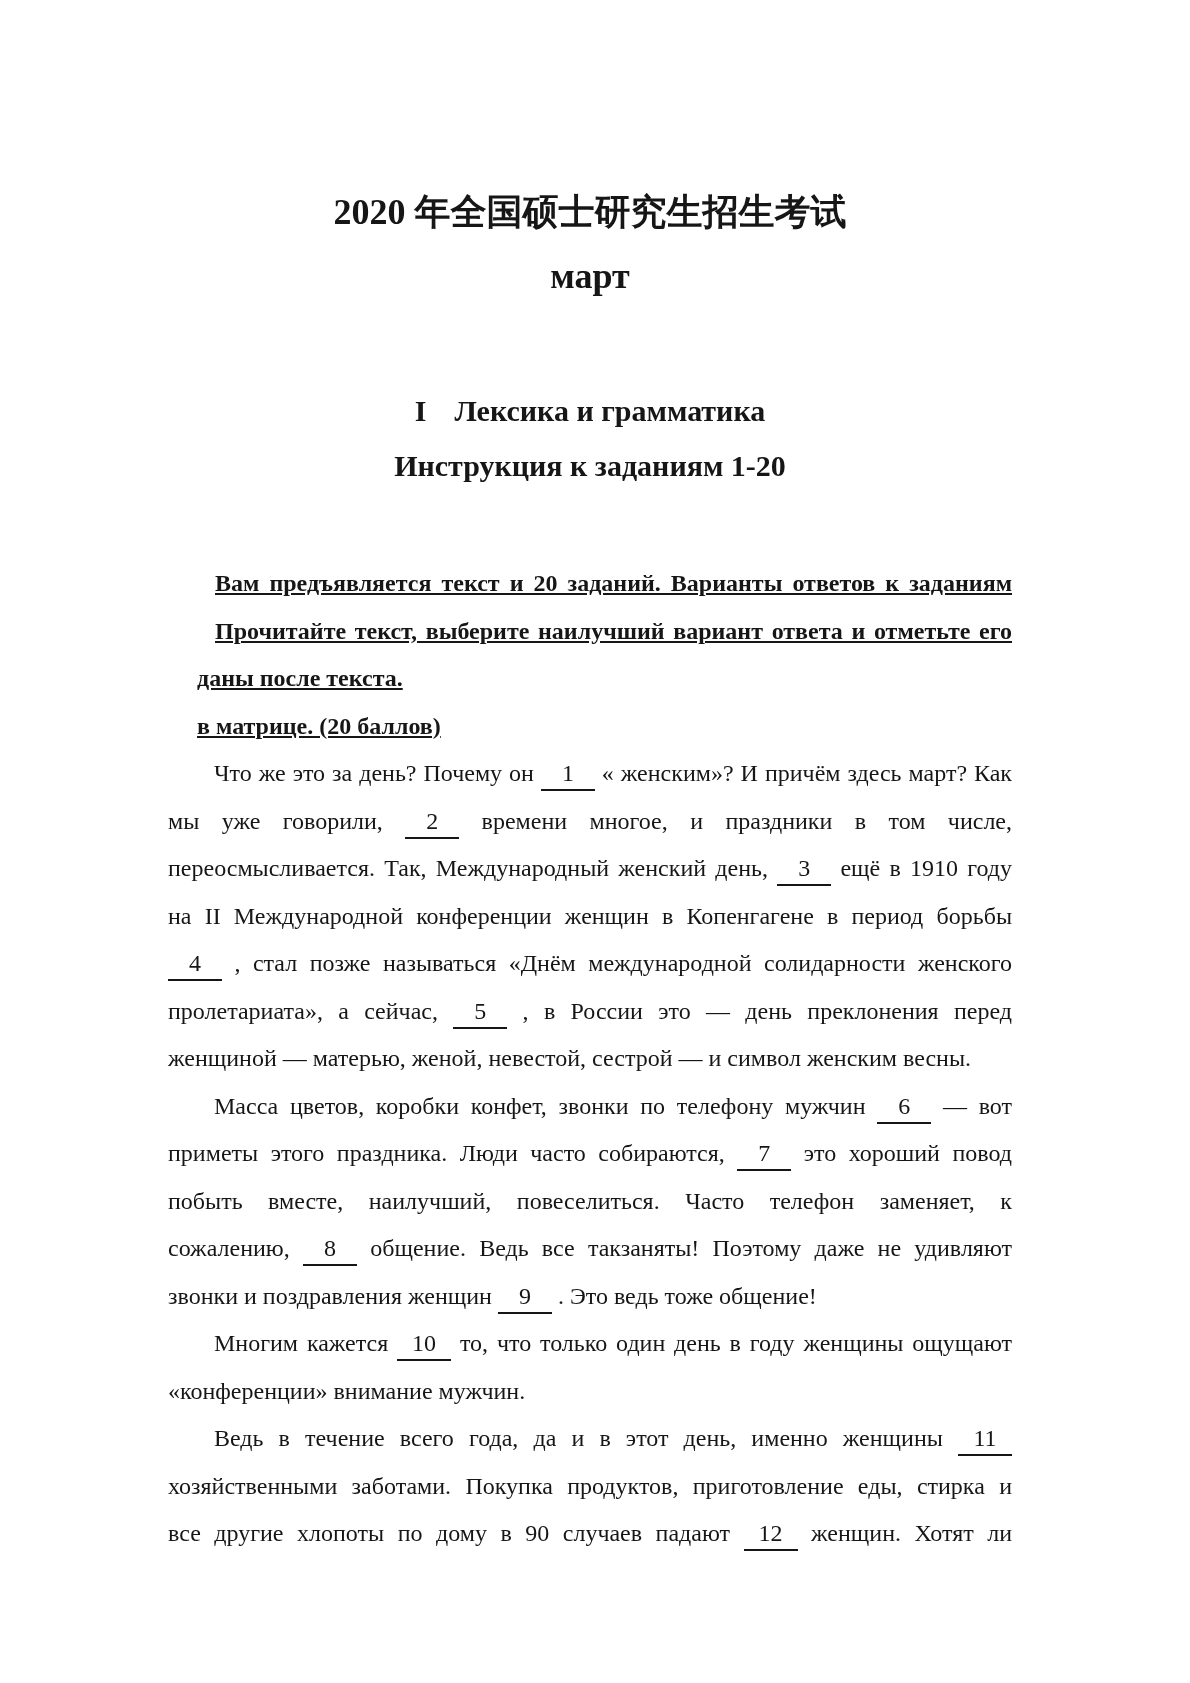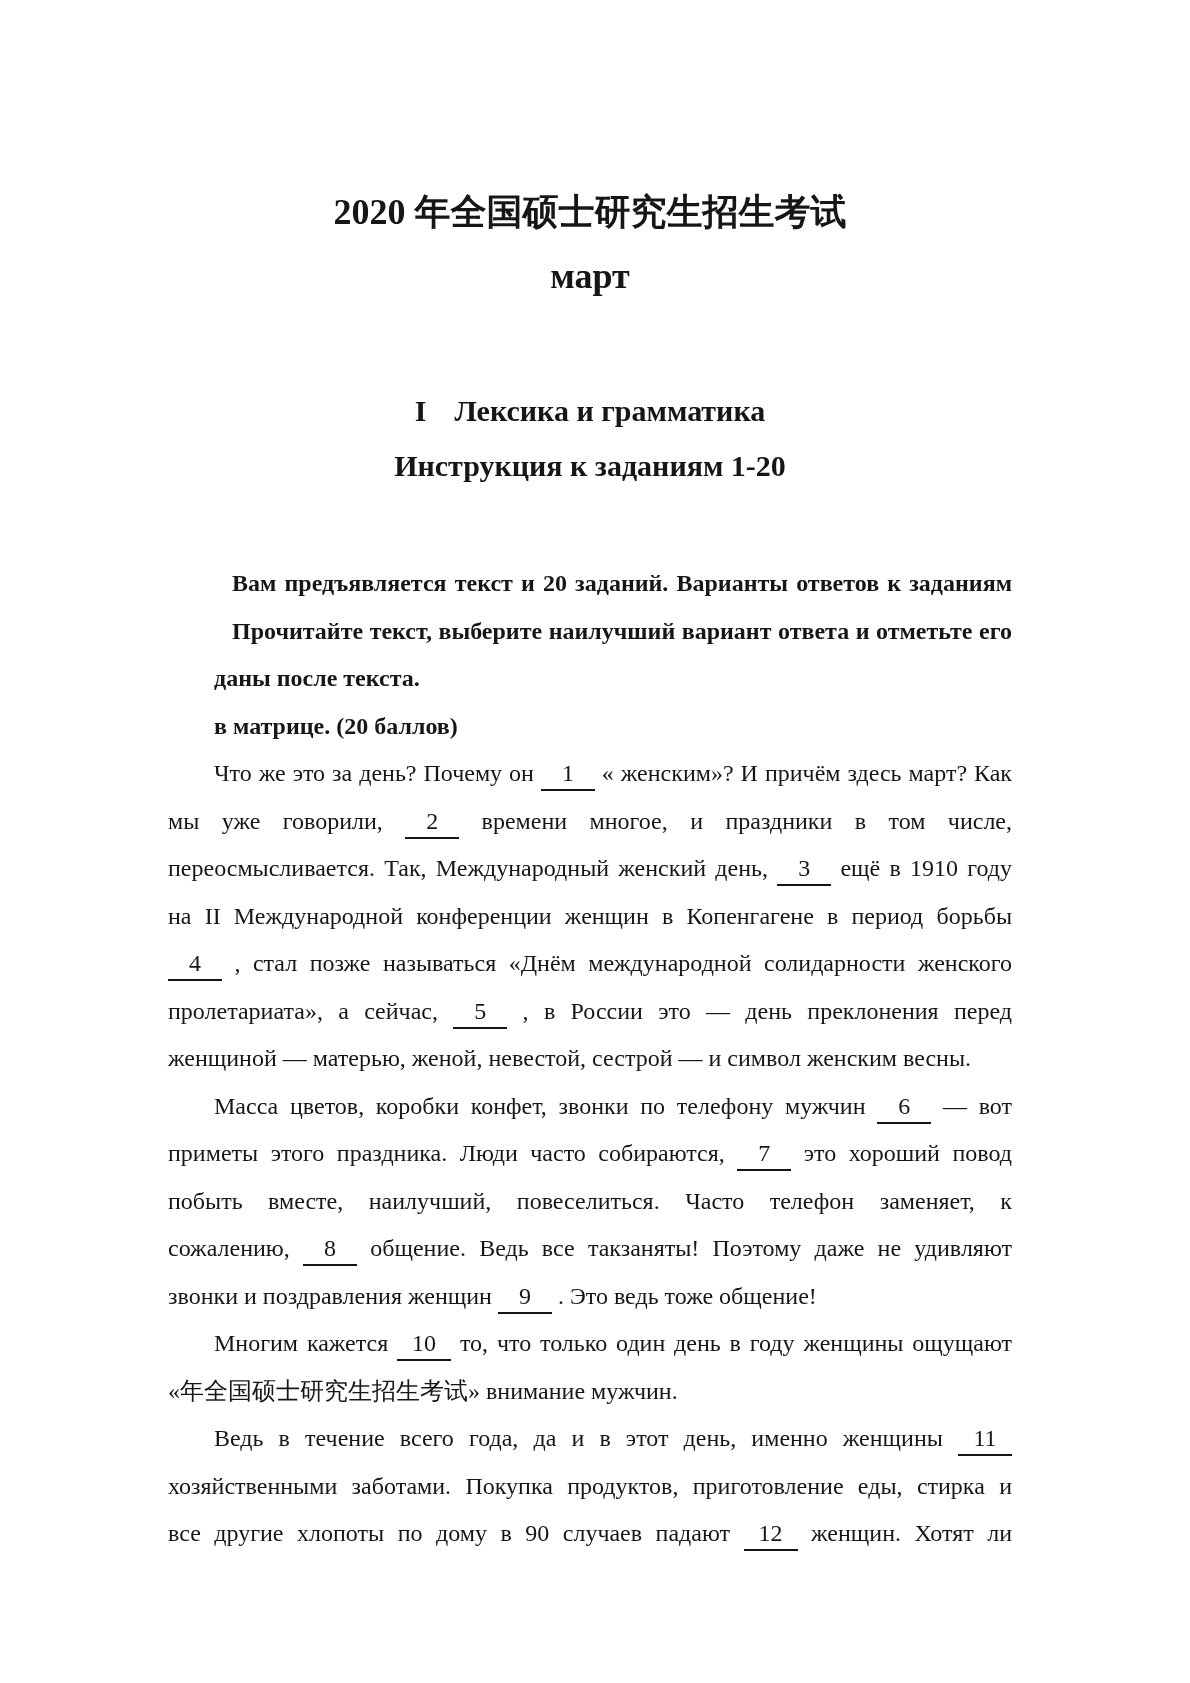--- a/index.html
+++ b/index.html
@@ -19,21 +19,21 @@
   .title-l2{top:255px;font-size:36px;}
   .section-heading{top:393px;font-size:30px;}
   .section-heading .numeral{margin-right:28px;}
   .instruction-heading{top:448px;font-size:30px;}
   .text-block{
     position:absolute;top:560px;left:168px;width:844px;
     font-size:24px;line-height:47.5px;
   }
   .line{height:47.5px;text-align:justify;text-align-last:left;}
   .line.j{text-align-last:justify;}
-  .line.intro{margin-left:46px;font-weight:bold;}
+  .line.intro{margin-left:29px;font-weight:bold;text-decoration:underline;}
   .line.ind-intro{padding-left:18px;}
   .line.ind{padding-left:46px;}
   .blank{
     display:inline-block;min-width:50px;
     text-align:center;text-align-last:center;
     border-bottom:2px solid currentColor;
     padding:0 2px 3px 2px;line-height:1.05;
     font-weight:normal;
   }
 </style>
@@ -56,18 +56,18 @@
       <div class="line j">на II Международной конференции женщин в Копенгагене в период борьбы</div>
       <div class="line j"><span class="blank">4</span> , стал позже называться «Днём международной солидарности женского</div>
       <div class="line j">пролетариата», а сейчас, <span class="blank">5</span> , в России это — день преклонения перед</div>
       <div class="line">женщиной — матерью, женой, невестой, сестрой — и символ женским весны.</div>
       <div class="line j ind">Масса цветов, коробки конфет, звонки по телефону мужчин <span class="blank">6</span> — вот</div>
       <div class="line j">приметы этого праздника. Люди часто собираются, <span class="blank">7</span> это хороший повод</div>
       <div class="line j">побыть вместе, наилучший, повеселиться. Часто телефон заменяет, к</div>
       <div class="line j">сожалению, <span class="blank">8</span> общение. Ведь все такзаняты! Поэтому даже не удивляют</div>
       <div class="line">звонки и поздравления женщин <span class="blank">9</span> . Это ведь тоже общение!</div>
       <div class="line j ind">Многим кажется <span class="blank">10</span> то, что только один день в году женщины ощущают</div>
-      <div class="line">«年全国硕士研究生招生考试» внимание мужчин.</div>
+      <div class="line">«конференции» внимание мужчин.</div>
       <div class="line j ind">Ведь в течение всего года, да и в этот день, именно женщины <span class="blank">11</span></div>
       <div class="line j">хозяйственными заботами. Покупка продуктов, приготовление еды, стирка и</div>
       <div class="line j">все другие хлопоты по дому в 90 случаев падают <span class="blank">12</span> женщин. Хотят ли</div>
     </div>
 </div>
 
 </body></html>

